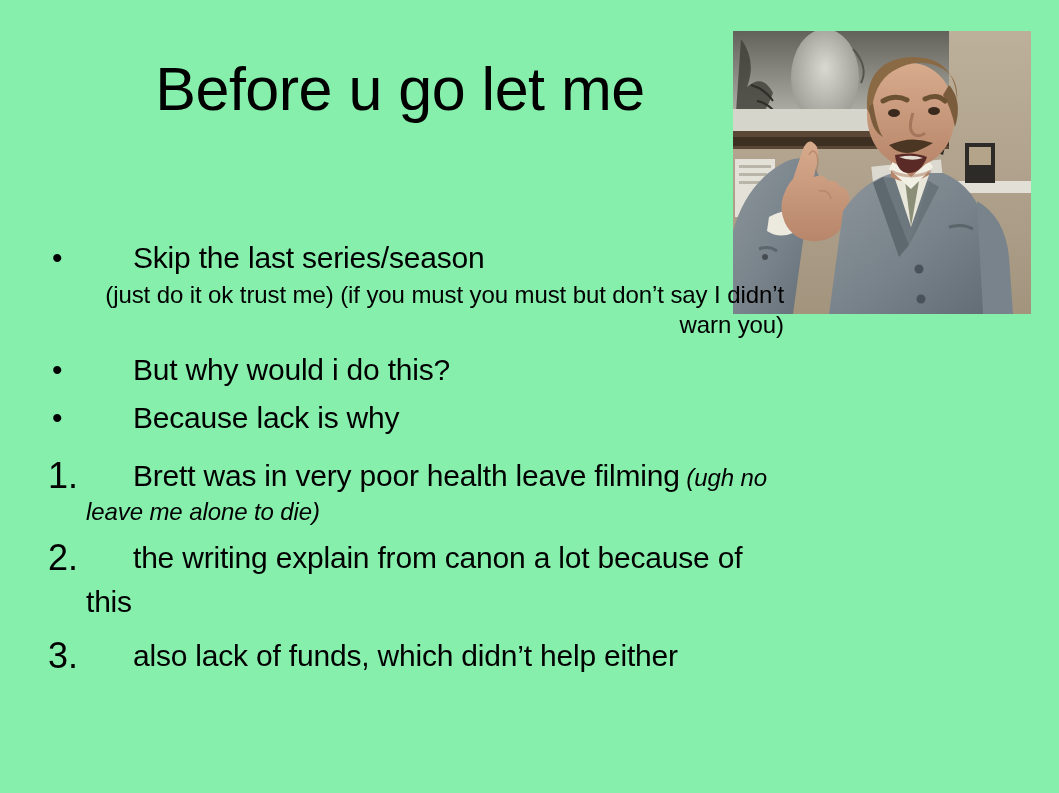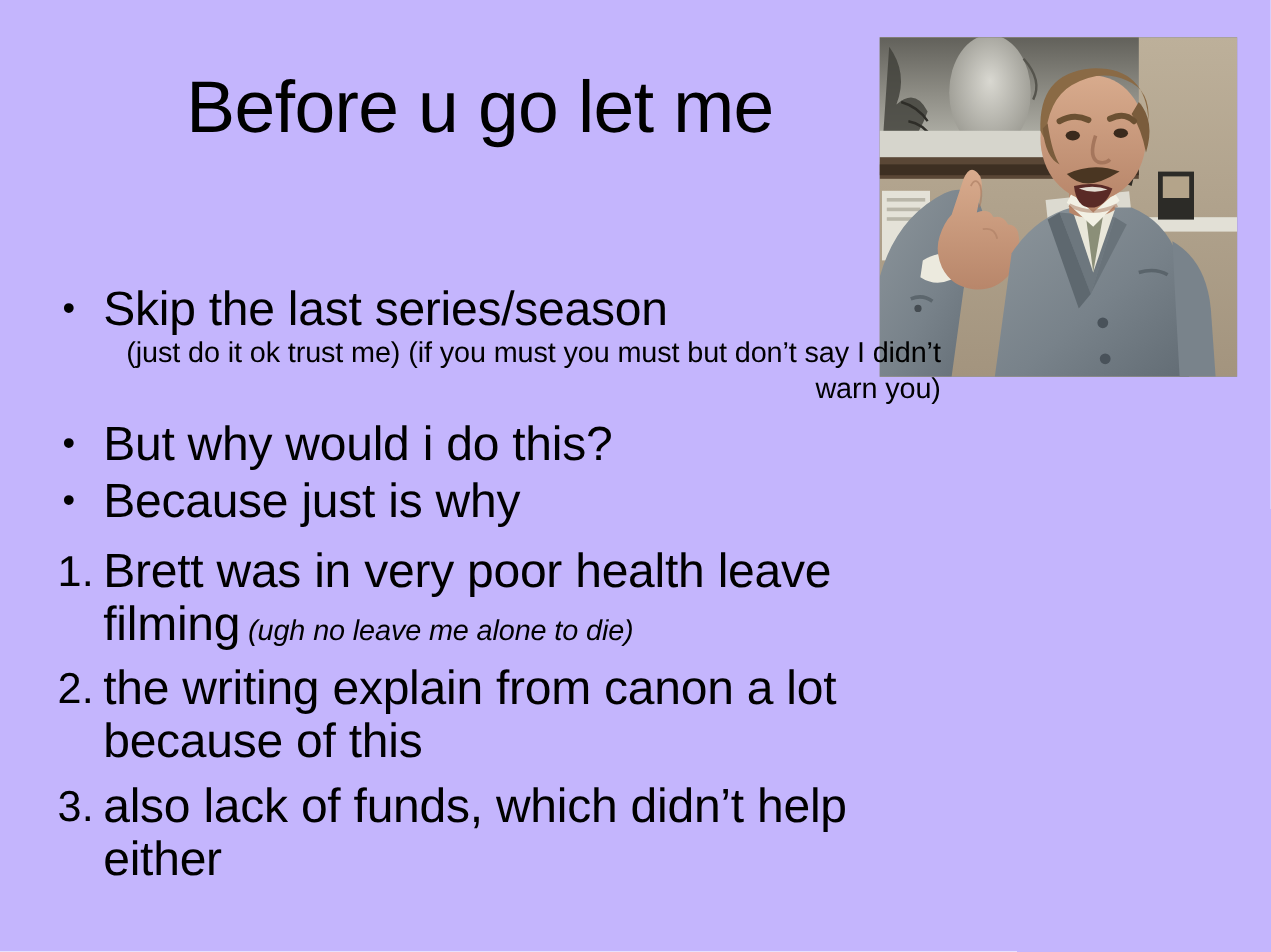--- a/index.html
+++ b/index.html
@@ -8,21 +8,21 @@
     background: #ffffff;
   }
   body {
     font-family: "Liberation Sans", sans-serif;
     color: #000000;
   }
   #slide {
     position: relative;
     width: 1059px;
     height: 793px;
-    background: #c4b5fd;
+    background: #86efac;
     overflow: hidden;
   }
 
   
   .slide-title {
     position: absolute;
     left: 60px;
     top: 56px;
     width: 680px;
     text-align: center;
@@ -66,24 +66,25 @@
     font-size: 36px;
     padding-left: 4px;
   }
 
   .item-body {
     flex: 1 1 auto;
     min-width: 0;
   }
 
   .item-main {
-    font-size: 40px;
+    font-size: 30px;
     line-height: 44px;
     color: #000000;
     letter-spacing: -0.2px;
+    margin-left: 47px;
   }
 
   .sub-note {
     display: block;
     font-size: 24px;
     line-height: 30px;
     letter-spacing: -0.1px;
     text-align: right;
   }
 
@@ -241,21 +242,21 @@
     <div class="list-item row-why">
       <div class="marker bullet">•</div>
       <div class="item-body">
         <span class="item-main">But why would i do this?</span>
       </div>
     </div>
 
     <div class="list-item row-because">
       <div class="marker bullet">•</div>
       <div class="item-body">
-        <span class="item-main">Because just is why</span>
+        <span class="item-main">Because lack is why</span>
       </div>
     </div>
 
     <div class="list-item row-n1">
       <div class="marker number">1.</div>
       <div class="item-body">
         <span class="item-main">Brett was in very poor health leave filming</span><span class="inline-note"> (ugh no leave me alone to die)</span>
       </div>
     </div>
 

